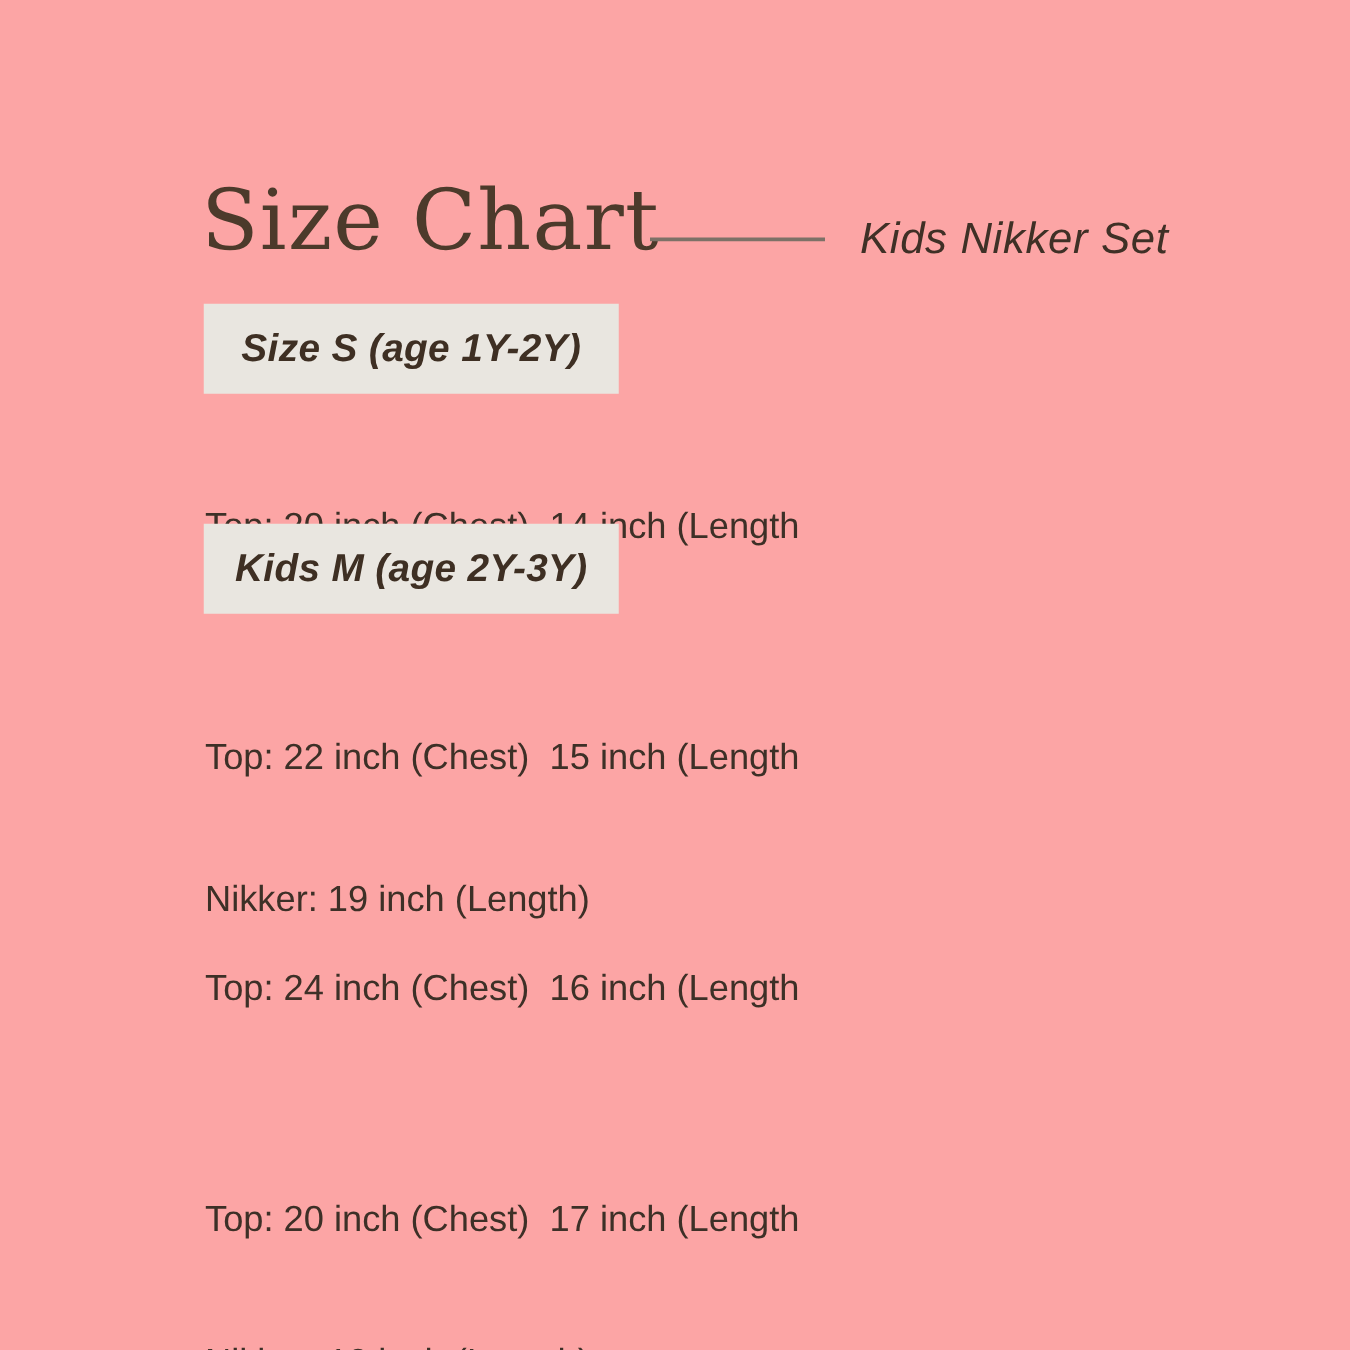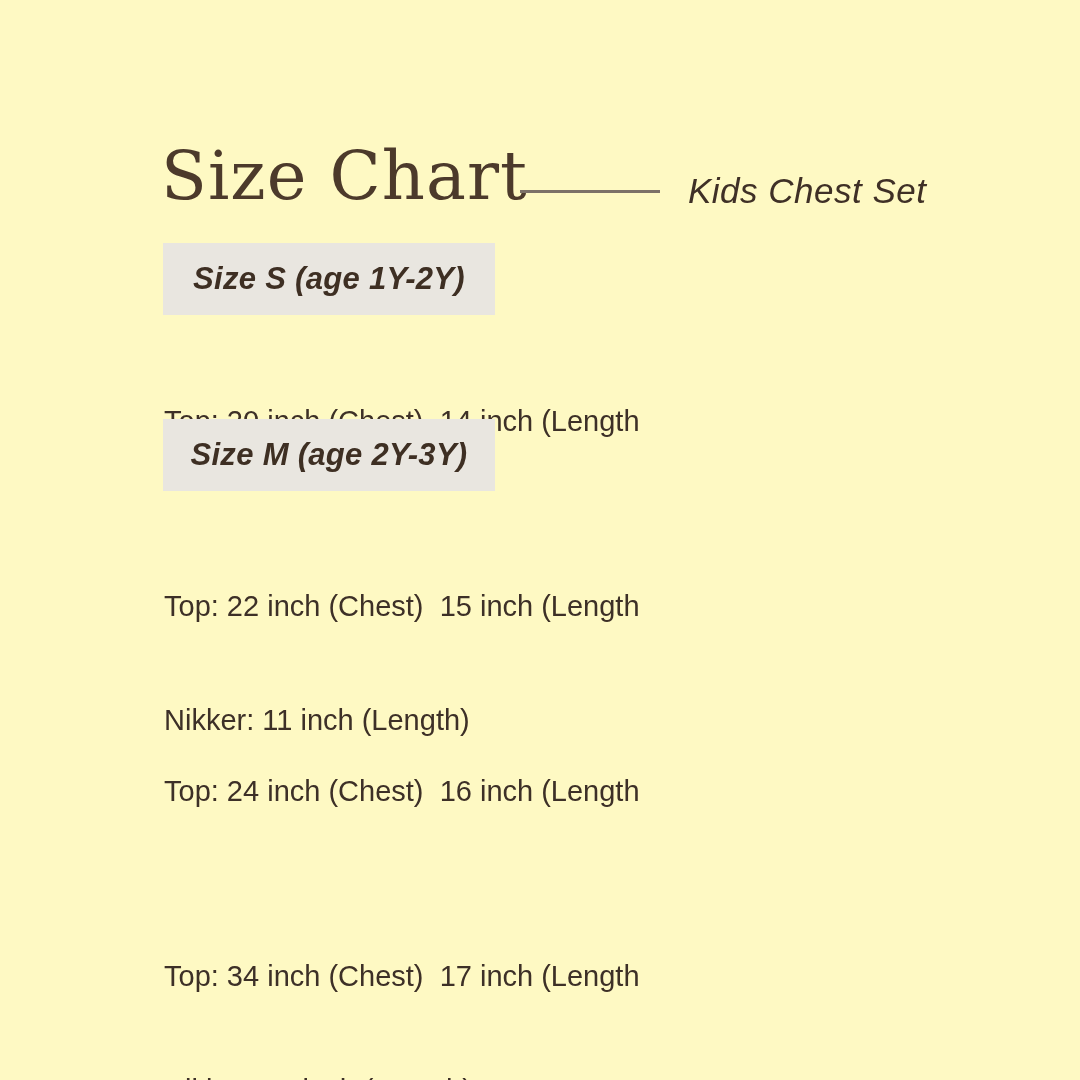--- a/index.html
+++ b/index.html
@@ -3,21 +3,21 @@
 <meta charset="utf-8">
 <style>
   html, body {
     margin: 0;
     padding: 0;
   }
   .canvas {
     position: relative;
     width: 1080px;
     height: 1080px;
-    background: #fef9c3;
+    background: #fca5a5;
     overflow: hidden;
     font-family: "Liberation Sans", sans-serif;
   }
   .page-title {
     position: absolute;
     left: 161px;
     top: 143px;
     font-family: "DejaVu Serif", serif;
     font-size: 67px;
     font-weight: 400;
@@ -75,39 +75,39 @@
 </style>
 </head>
 <body>
 
 <div class="canvas">
 
   <div class="page-title">Size Chart</div>
 
   <div class="title-divider"></div>
 
-  <div class="product-subtitle">Kids Chest Set</div>
+  <div class="product-subtitle">Kids Nikker Set</div>
 
   <div class="size-header-badge" style="top:243px">
     <span class="size-header-label">Size S (age 1Y-2Y)</span>
   </div>
   <div class="measurements" style="top:326px">
     <div>Top: 20 inch (Chest)  14 inch (Length</div>
   </div>
 
   <div class="size-header-badge" style="top:419px">
-    <span class="size-header-label">Size M (age 2Y-3Y)</span>
+    <span class="size-header-label">Kids M (age 2Y-3Y)</span>
   </div>
   <div class="measurements" style="top:511px">
     <div>Top: 22 inch (Chest)  15 inch (Length</div>
-    <div>Nikker: 11 inch (Length)</div>
+    <div>Nikker: 19 inch (Length)</div>
   </div>
 
   <div class="measurements" style="top:696px">
     <div>Top: 24 inch (Chest)  16 inch (Length</div>
   </div>
 
   <div class="measurements" style="top:881px">
-    <div>Top: 34 inch (Chest)  17 inch (Length</div>
+    <div>Top: 20 inch (Chest)  17 inch (Length</div>
     <div>Nikker: 13 inch (Length)</div>
   </div>
 
 </div>
 
 </body></html>

